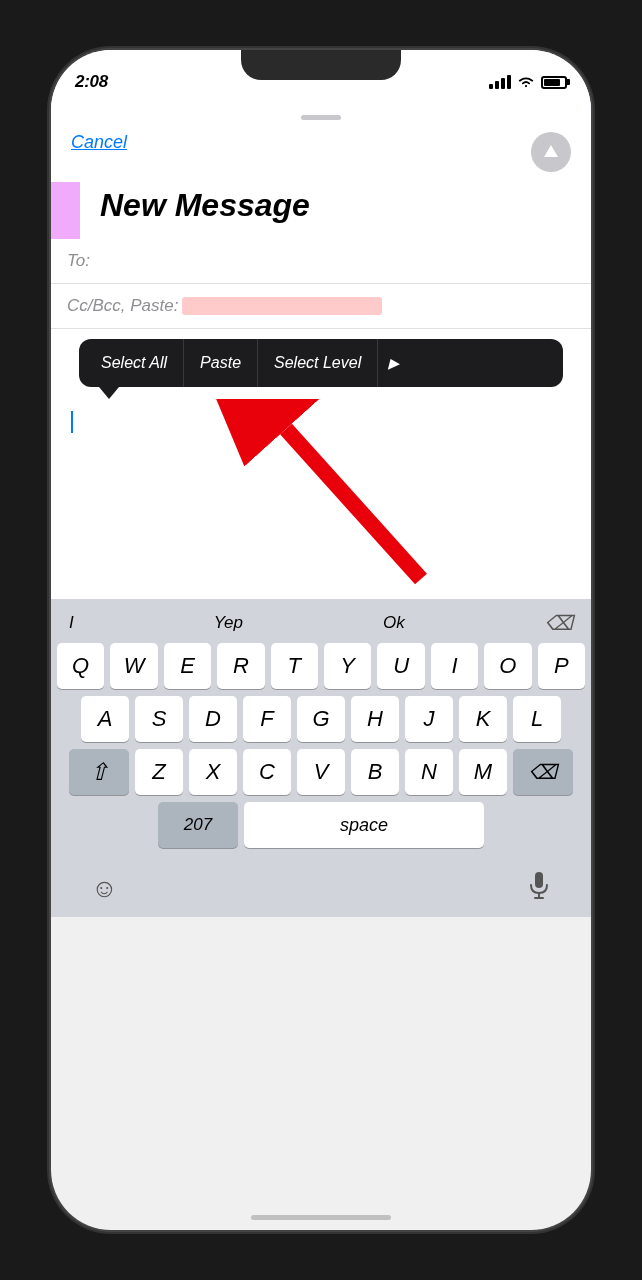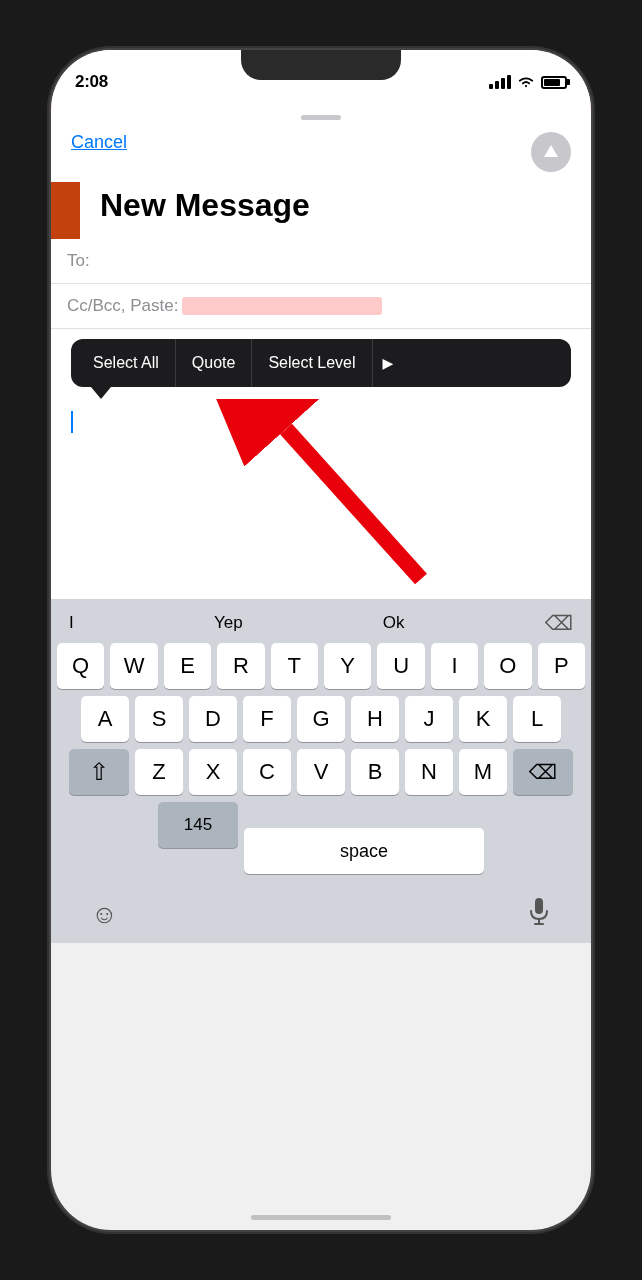--- a/index.html
+++ b/index.html
@@ -26,20 +26,21 @@
 
     .phone-screen {
       position: absolute;
       top: 0;
       left: 0;
       right: 0;
       bottom: 0;
       background: #f0f0f0;
       border-radius: 16px;
       overflow: hidden;
+      font-style: italic;
     }
 
     
     .status-bar {
       height: 52px;
       background: white;
       display: flex;
       align-items: center;
       justify-content: space-between;
       padding: 12px 24px 0;
@@ -109,21 +110,21 @@
     }
     .battery-fill {
       background: #000;
       border-radius: 1px;
       height: 100%;
       width: 80%;
     }
 
     
     .mail-app {
-      background: #c2410c;
+      background: #f0abfc;
       flex: 1;
     }
 
     
     .sheet-handle-area {
       height: 30px;
       background: white;
       display: flex;
       justify-content: center;
       align-items: center;
@@ -194,21 +195,21 @@
       height: 18px;
       background: #ffb3b3;
       border-radius: 3px;
       opacity: 0.7;
     }
 
     
     .context-menu-container {
       position: relative;
       background: white;
-      padding: 0 20px;
+      padding: 0 28px;
     }
 
     .context-menu {
       background: #1c1c1e;
       border-radius: 12px;
       display: flex;
       align-items: center;
       padding: 0 6px;
       height: 48px;
       position: relative;
@@ -316,21 +317,20 @@
     }
 
     .key-wide {
       max-width: 80px;
       flex: 1.5;
     }
 
     .key-space {
       max-width: 240px;
       flex: 5;
-      margin-top: 26px;
     }
 
     .key-return {
       max-width: 100px;
       flex: 2;
     }
 
     .key-shift {
       max-width: 60px;
       flex: 1.3;
@@ -428,21 +428,21 @@
 
       <div class="field-row">
         <span class="field-label">Cc/Bcc, Paste:</span>
         <div class="field-blur" style="width: 200px;"></div>
       </div>
 
       <div class="context-menu-container">
         <div style="height: 10px; background: white;"></div>
         <div class="context-menu">
           <span class="context-menu-item">Select All</span>
-          <span class="context-menu-item">Quote</span>
+          <span class="context-menu-item">Paste</span>
           <span class="context-menu-item">Select Level</span>
           <span class="context-menu-arrow">▶</span>
         </div>
         <div class="context-menu-pointer"></div>
       </div>
 
       <div class="compose-body" style="position: relative; min-height: 200px;">
         <div class="cursor-line"></div>
         
         <svg class="arrow-svg" viewBox="0 0 500 200">
@@ -499,21 +499,21 @@
         <div class="key">X</div>
         <div class="key">C</div>
         <div class="key">V</div>
         <div class="key">B</div>
         <div class="key">N</div>
         <div class="key">M</div>
         <div class="key key-special key-backspace" style="font-size: 20px;">⌫</div>
       </div>
 
       <div class="key-row">
-        <div class="key key-special key-wide" style="font-size: 17px;">145</div>
+        <div class="key key-special key-wide" style="font-size: 17px;">207</div>
         <div class="key key-space" style="font-size: 18px;">space</div>
       </div>
 
     </div>
 
     <div class="bottom-bar">
       <span class="bottom-bar-icon">☺</span>
       <span class="bottom-bar-icon" style="font-size: 22px;">
         
         <svg width="24" height="28" viewBox="0 0 24 28" fill="none">

